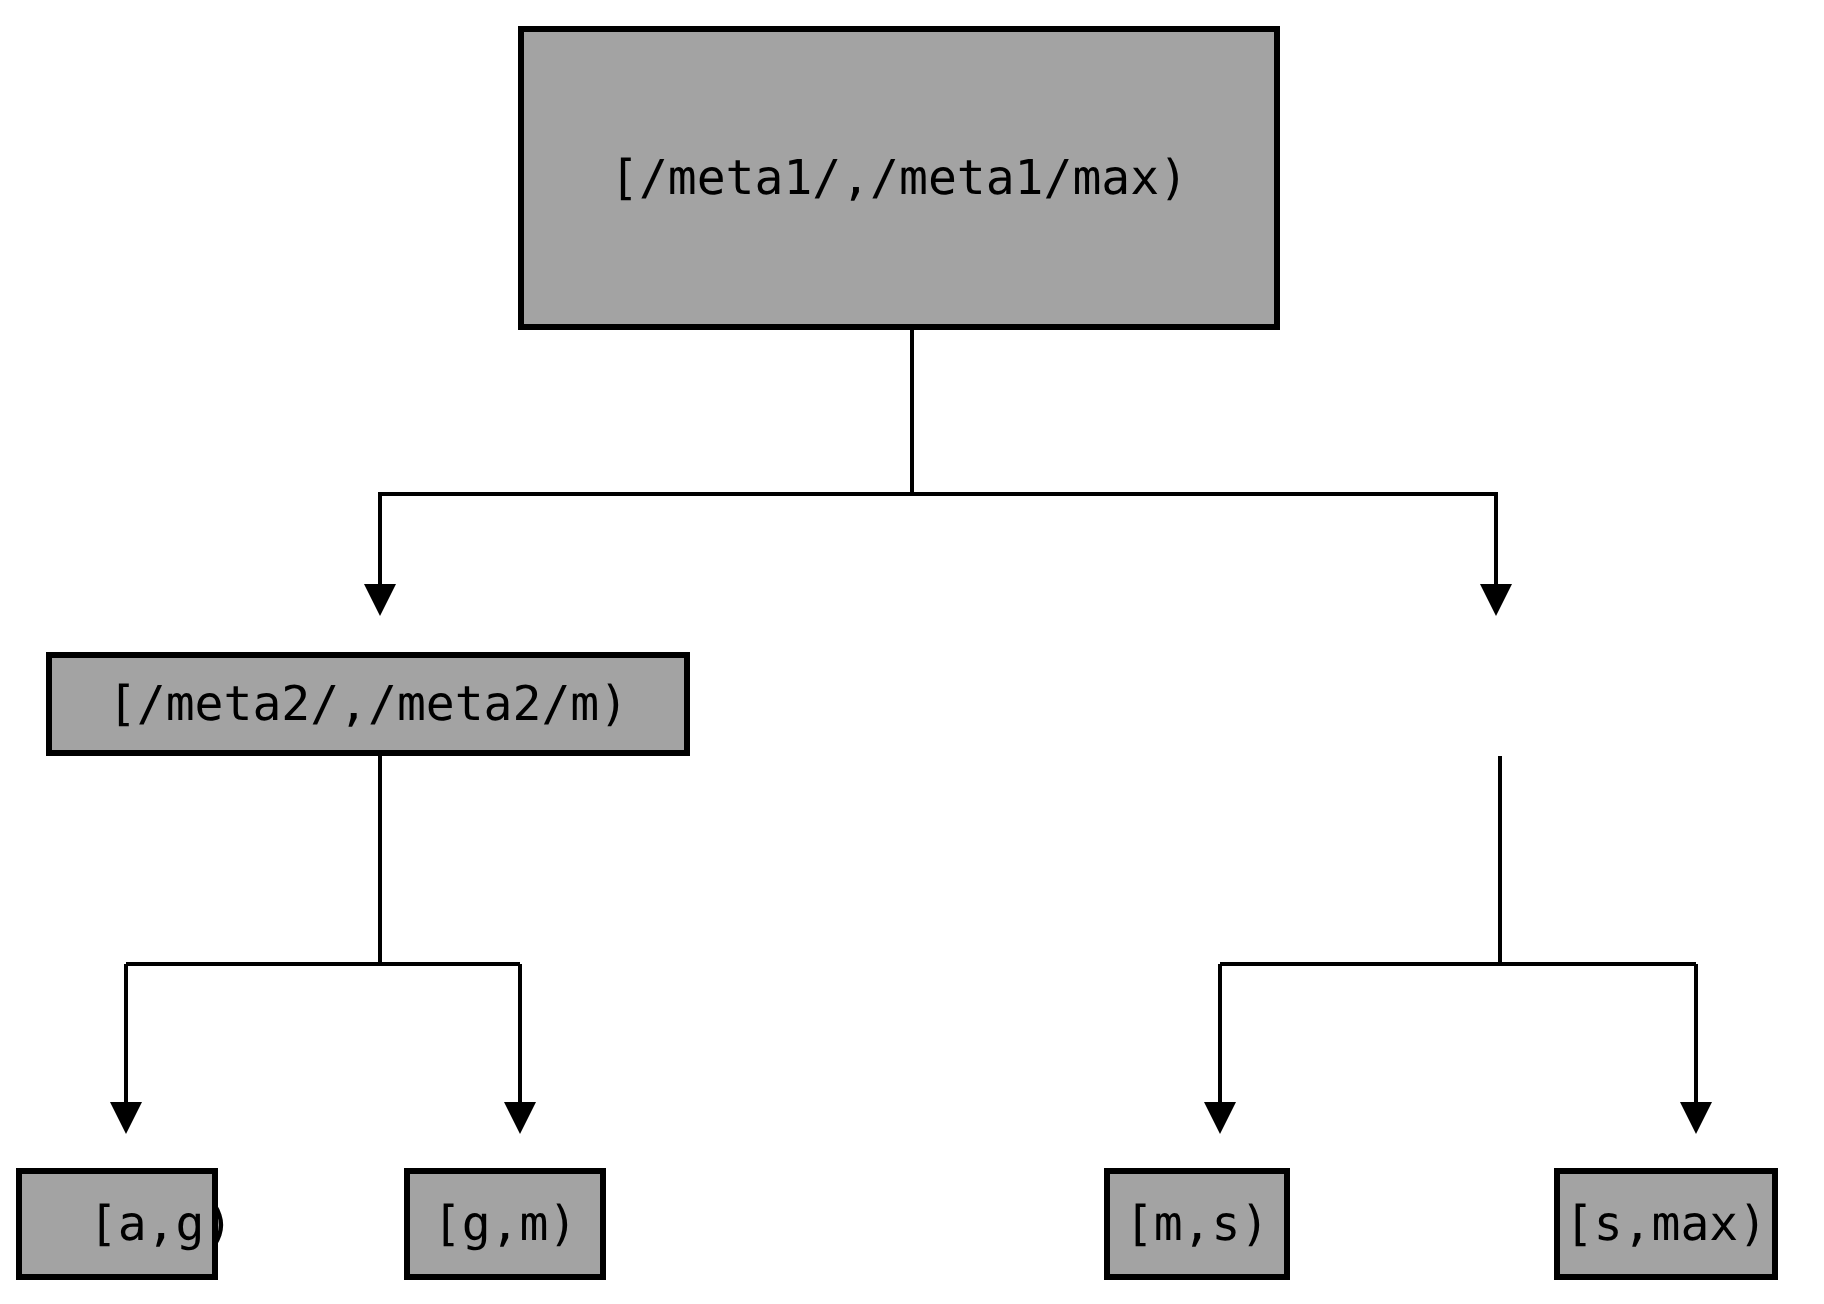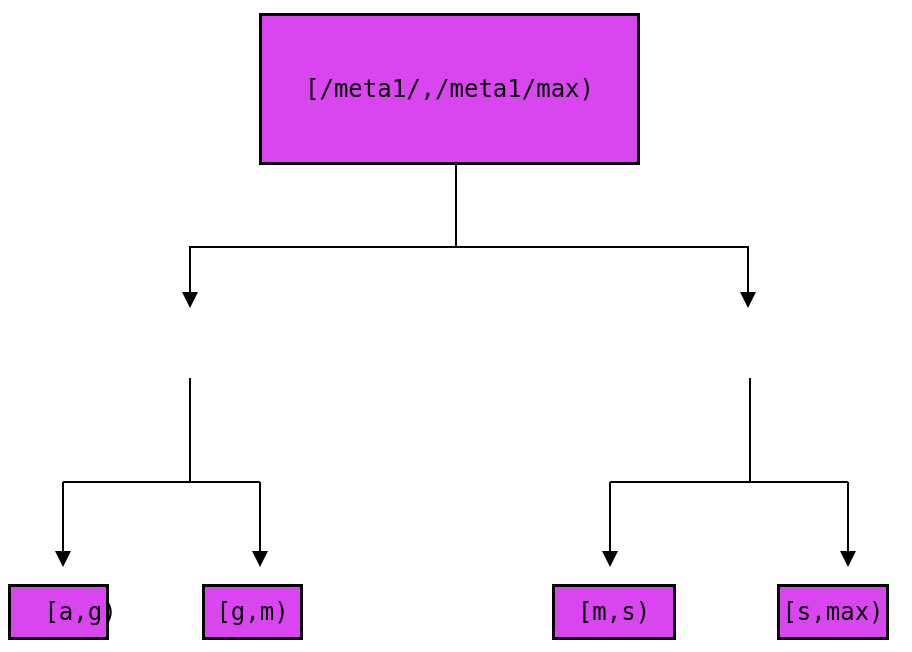--- a/index.html
+++ b/index.html
@@ -20,34 +20,34 @@
     position: absolute;
     left: 0;
     top: 0;
     width: 912px;
     height: 652px;
   }
   .node {
     position: absolute;
     box-sizing: border-box;
     border: 3px solid #000000;
-    background: #d946ef;
+    background: #a3a3a3;
     display: flex;
     align-items: center;
     justify-content: center;
     font-size: 24px;
     line-height: 1;
     white-space: pre;
   }
   .node-root       { left: 259px; top: 13px;  width: 381px; height: 152px; }
   .node-meta2-low  { left: 23px;  top: 326px; width: 322px; height: 52px;  }
   .node-meta2-high { left: 583px; top: 326px; width: 317px; height: 52px;  }
   .node-leaf-ag    { left: 8px;   top: 584px; width: 101px; height: 56px; padding-left: 44px;  }
   .node-leaf-gm    { left: 202px; top: 584px; width: 101px; height: 56px; text-align: center;  }
-  .node-leaf-ms    { left: 552px; top: 584px; width: 124px; height: 56px;  }
+  .node-leaf-ms    { left: 552px; top: 584px; width: 93px; height: 56px;  }
   .node-leaf-smax  { left: 777px; top: 584px; width: 112px; height: 56px;  }
   .edge-line {
     fill: none;
     stroke: #000000;
     stroke-width: 2;
   }
   .arrowhead {
     fill: #000000;
     stroke: none;
   }
@@ -102,20 +102,23 @@
     <g>
       <path class="edge-line" d="M848 482 L848 551"></path>
       <polygon class="arrowhead" points="840,551 856,551 848,567"></polygon>
     </g>
   </svg>
 
   <div class="node node-root">
     <span>[/meta1/,/meta1/max)</span>
   </div>
 
+  <div class="node node-meta2-low">
+    <span>[/meta2/,/meta2/m)</span>
+  </div>
 
 
   <div class="node node-leaf-ag">
     <span>[a,g)</span>
   </div>
 
   <div class="node node-leaf-gm">
     <span>[g,m)</span>
   </div>
 

